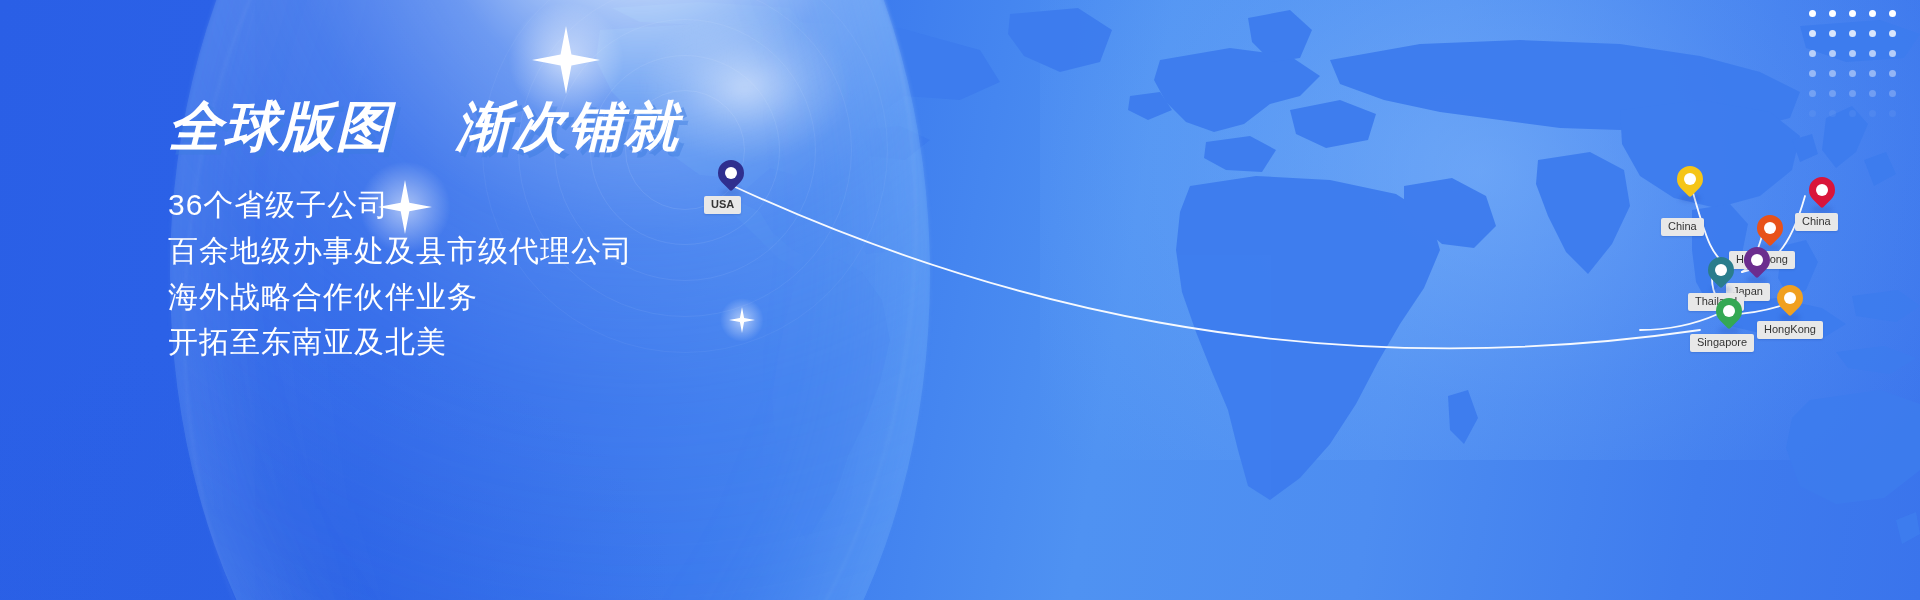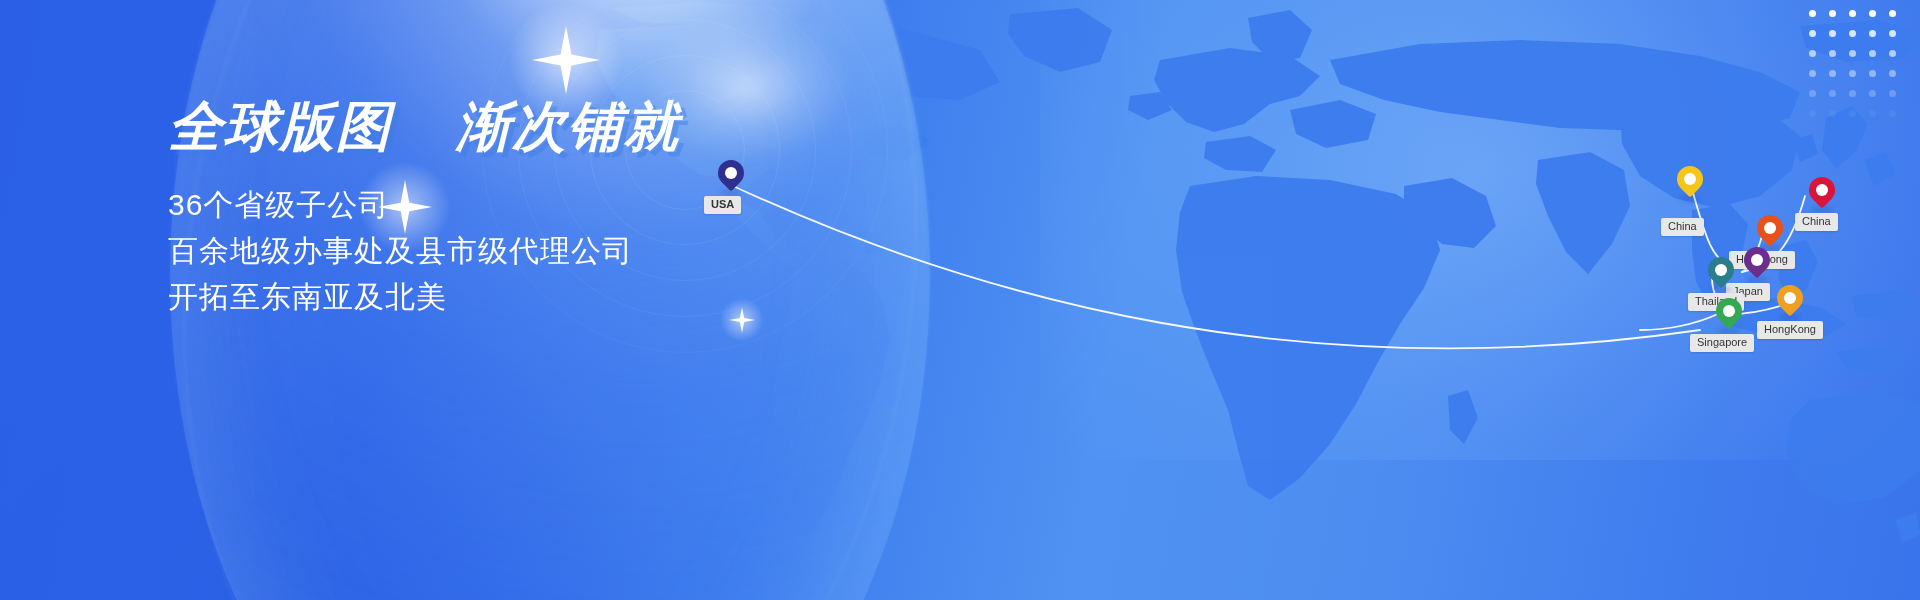--- a/index.html
+++ b/index.html
@@ -353,20 +353,21 @@
 
   <div class="content">
     <div class="headline">
       <span>全球版图</span>
       <span class="gap"></span>
       <span>渐次铺就</span>
     </div>
     <div class="lines" id="lines">
         <div class="line">36个省级子公司</div>
         <div class="line">百余地级办事处及县市级代理公司</div>
+        <div class="line">海外战略合作伙伴业务</div>
         <div class="line">开拓至东南亚及北美</div>
       </div>
   </div>
 
   <div id="markers">
       <div class="marker" style="left: 718px; top: 160px;">
         <div class="pin-shadow"></div>
         <div class="pin">
           <div class="pin-body" style="background: rgb(47, 47, 143);"></div>
           <div class="pin-core"></div>

